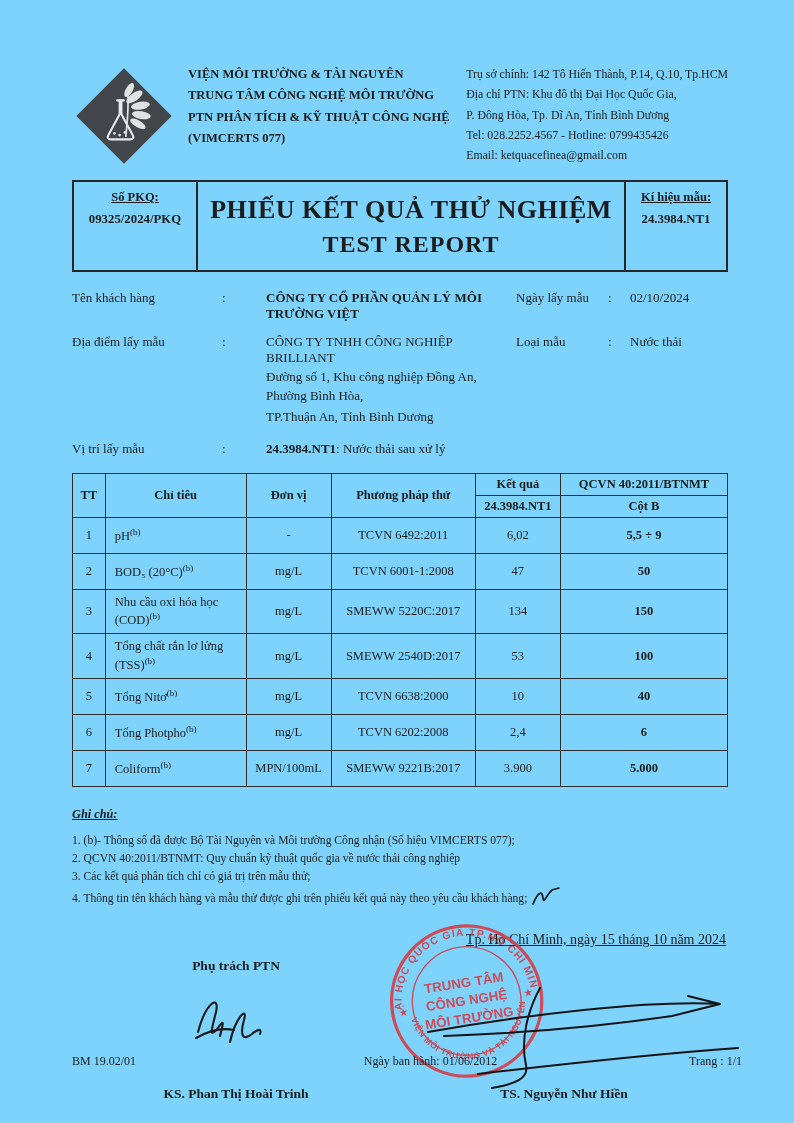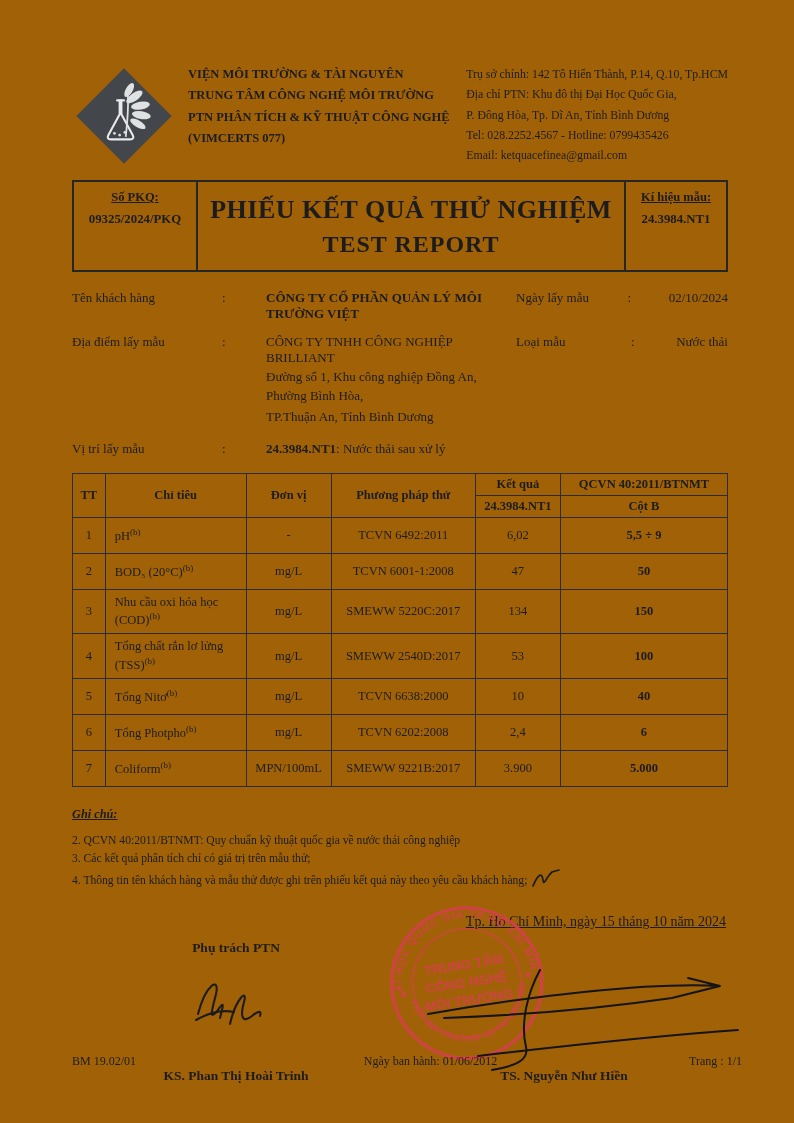--- a/index.html
+++ b/index.html
@@ -1,19 +1,19 @@
 <!DOCTYPE html>
 <html><head>
 <meta charset="utf-8">
 <style>
   * { margin:0; padding:0; box-sizing:border-box; }
   html,body { background:#e8e8e8; }
   .page {
     position:relative; width:794px; height:1123px; margin:0 auto;
-    background:#a16207; color:#1c1c1c;
+    background:#7dd3fc; color:#1c1c1c;
     font-family:"Liberation Serif","DejaVu Serif",serif;
     overflow:hidden;
   }
   .content { padding:64px 66px 0 72px; }
 
   
   .header { display:flex; align-items:flex-start; }
   .logo-box { width:104px; height:104px; flex:0 0 auto; }
   .org { margin-left:12px; font-weight:bold; font-size:12.5px; line-height:1.7; white-space:nowrap; }
   .contact { margin-left:auto; font-size:11.8px; line-height:1.72; white-space:nowrap; }
@@ -31,21 +31,21 @@
   .tb-center { display:flex; flex-direction:column; justify-content:center; gap:6px; padding:6px 0; }
   .doc-title { font-size:26px; font-weight:bold; letter-spacing:.5px; }
   .doc-title-en { font-size:24px; font-weight:bold; letter-spacing:1px; }
 
   
   .info { margin-top:18px; font-size:13px; }
   .info-row { display:flex; margin-bottom:12px; }
   .info-left { display:flex; flex:1 1 auto;gap:22px; }
   .info-label { width:128px; flex:0 0 auto; }
   .ic { width:22px; flex:0 0 auto; text-align:left; }
-  .info-right { display:flex; width:212px; flex:0 0 auto;justify-content:space-between; }
+  .info-right { display:flex; width:212px; flex:0 0 auto; }
   .info-right .info-label { width:92px; }
   .b { font-weight:bold; }
   .addr { margin-top:2px; line-height:1.45; }
 
   
   table.results { margin-top:16px; width:100%; border-collapse:collapse; font-size:12.5px; }
   .results th, .results td { border:1.6px solid #2c2c2c; padding:4px 6px; text-align:center; vertical-align:middle; }
   .results th { font-weight:bold; padding:3px 4px; }
   .results td.name { text-align:left; padding-left:9px; line-height:1.35; }
   .results td { height:36px; }
@@ -250,20 +250,21 @@
           <td>SMEWW 9221B:2017</td>
           <td>3.900</td>
           <td class="limit">5.000</td>
         </tr>
       </tbody>
     </table>
 
     <div class="notes">
       <span class="notes-title">Ghi chú:</span>
       <ol>
+        <li>1. (b)- Thông số đã được Bộ Tài Nguyên và Môi trường Công nhận (Số hiệu VIMCERTS 077);</li>
         <li>2. QCVN 40:2011/BTNMT: Quy chuẩn kỹ thuật quốc gia về nước thải công nghiệp</li>
         <li>3. Các kết quả phân tích chỉ có giá trị trên mẫu thử;</li>
         <li><span>4. Thông tin tên khách hàng và mẫu thử được ghi trên phiếu kết quả này theo yêu cầu khách hàng;</span><svg class="tick-svg" width="30" height="22" viewBox="0 0 30 22">
               <path d="M2 18 C7 6 11 4 12 12 C13 19 15 9 21 4 L28 2" stroke="#1c1c1c" stroke-width="1.7" fill="none" stroke-linecap="round"></path>
             </svg></li>
       </ol>
     </div>
 
     <div class="place-date">Tp. Hồ Chí Minh, ngày 15 tháng 10 năm 2024</div>
 

